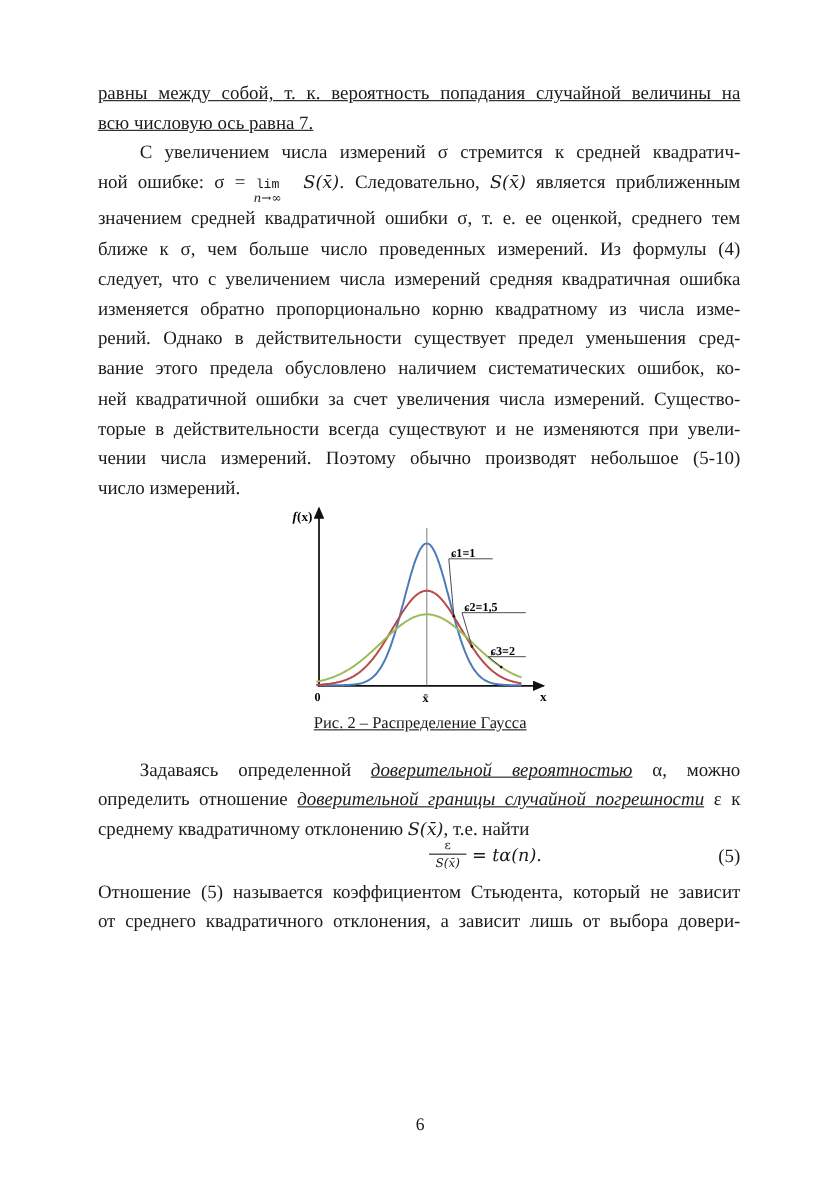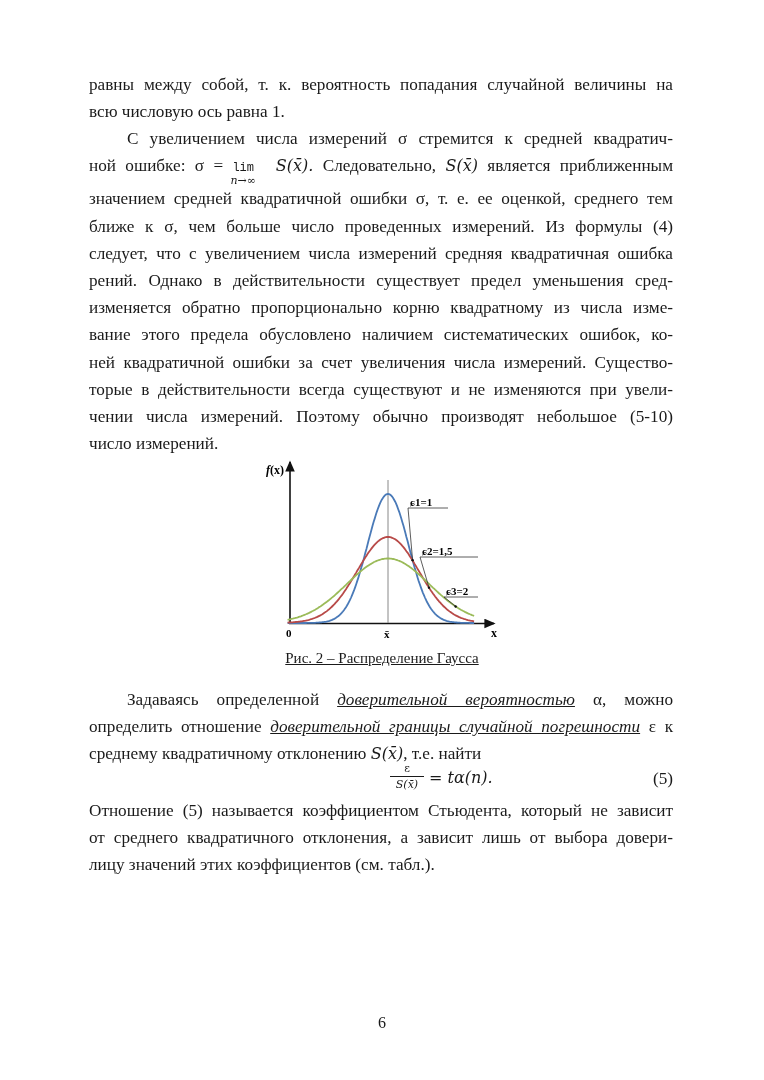--- a/index.html
+++ b/index.html
@@ -24,40 +24,40 @@
   .frac .den { display: block; font-size: 11px; line-height: 13px; font-family: "DejaVu Serif", serif; font-style: italic; }
   .rhs { position: absolute; left: 340px; top: 5px; font-size: 16px; }
   .eqnum { position: absolute; right: 0; top: 6px; font-size: 17.2px; }
   .page-number { position: absolute; top: 1014px; left: 0; width: 764px; text-align: center; font-size: 16px; }
 </style>
 </head>
 <body>
 
 <div class="page">
 
-  <div class="text-block" style="top:71px;">
+  <div class="text-block" style="top:71px;text-decoration:underline;">
     <span class="line">равны между собой, т. к. вероятность попадания случайной величины на</span>
-    <span class="line last">всю числовую ось равна 1.</span>
+    <span class="line last">всю числовую ось равна 7.</span>
   </div>
 
   <div class="text-block" style="top:125px;">
     <span class="line indent">С увеличением числа измерений σ стремится к средней квадратич-</span>
     <span class="line" style="text-align-last:justify;">
       <span>ной ошибке: σ =</span>
       <span class="lim"><span class="mathn">lim</span><span class="lim-sub">n→∞</span></span>
       <span class="math">S(x̄).</span>
       <span>Следовательно,</span>
       <span class="math">S(x̄)</span>
       <span>является приближенным</span>
     </span>
     <span class="line" style="margin-top:6px;">значением средней квадратичной ошибки σ, т. е. ее оценкой, среднего тем</span>
     <span class="line">ближе к σ, чем больше число проведенных измерений. Из формулы (4)</span>
     <span class="line">следует, что с увеличением числа измерений средняя квадратичная ошибка</span>
+    <span class="line">изменяется обратно пропорционально корню квадратному из числа изме-</span>
     <span class="line">рений. Однако в действительности существует предел уменьшения сред-</span>
-    <span class="line">изменяется обратно пропорционально корню квадратному из числа изме-</span>
     <span class="line">вание этого предела обусловлено наличием систематических ошибок, ко-</span>
     <span class="line">ней квадратичной ошибки за счет увеличения числа измерений. Существо-</span>
     <span class="line">торые в действительности всегда существуют и не изменяются при увели-</span>
     <span class="line">чении числа измерений. Поэтому обычно производят небольшое (5-10)</span>
     <span class="line last">число измерений.</span>
   </div>
 
   <svg id="figure" viewBox="255 450 260 200" xmlns="http://www.w3.org/2000/svg">
     <defs>
       <marker id="arr" markerWidth="8" markerHeight="8" refX="6" refY="3" orient="auto">
@@ -114,17 +114,16 @@
       <span class="bar"></span>
       <span class="den">S(x̄)</span>
     </span>
     <span class="rhs math">= tα(n).</span>
     <span class="eqnum">(5)</span>
   </div>
 
   <div class="text-block" style="top:797px;">
     <span class="line">Отношение (5) называется коэффициентом Стьюдента, который не зависит</span>
     <span class="line">от среднего квадратичного отклонения, а зависит лишь от выбора довери-</span>
-    <span class="line last">лицу значений этих коэффициентов (см. табл.).</span>
   </div>
 
   <div class="page-number">6</div>
 </div>
 
 </body></html>

